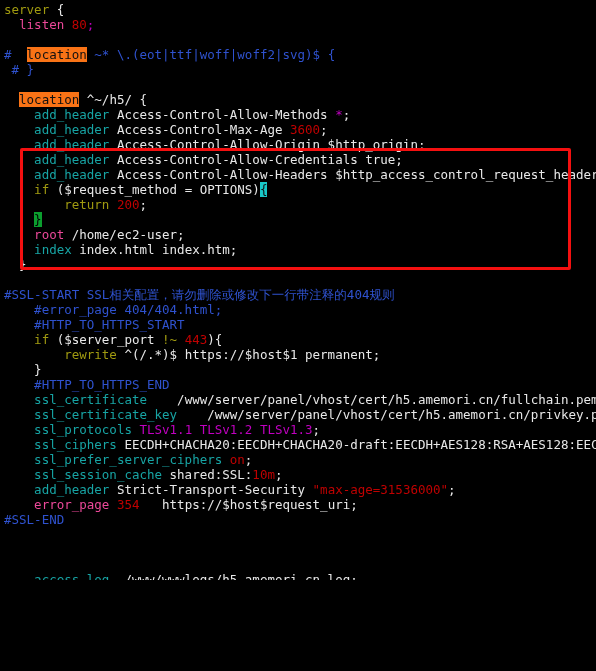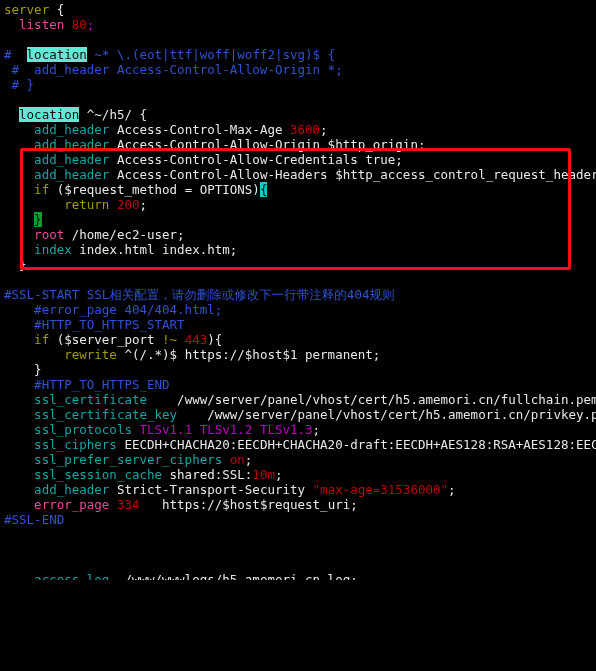--- a/index.html
+++ b/index.html
@@ -34,21 +34,21 @@
   }
   
   .kw      { color: #17a4a4; }   
   .kw-grn  { color: #ec4899; }   
   .kw-olv  { color: #a09a10; }   
   .num     { color: #c00000; margin-top: 34px; }   
   .mag     { color: #c000c0; }   
   .plain   { color: #e8e8e8; }   
   .cmt     { color: #2f52cf; }   
   .str     { color: #c00000; }   
-  .hl      { background: #5eead4; color: #101010; }  
+  .hl      { background: #f97316; color: #101010; }  
   .brace-hl{ background: #18c8c8; color: #101010; }  
   .cursor  { background: #0b9e2e; color: #000000; }  
 
   .redbox {
     position: absolute;
     border: 3px solid #f41010;
     border-radius: 2px;
     pointer-events: none;
     box-sizing: border-box;
   }
@@ -72,28 +72,28 @@
     <div class="line"><span class="kw-olv">server</span><span class="plain"> {</span></div>
 
     <div class="line"><span class="plain">  </span><span class="kw-grn">listen</span><span class="plain"> </span><span class="num">80</span><span class="mag">;</span></div>
 
 
 
     <div class="line"> </div>
 
     <div class="line"><span class="cmt">#</span><span class="plain">  </span><span class="hl">location</span><span class="cmt"> ~* \.(eot|ttf|woff|woff2|svg)$ {</span></div>
 
-    <div class="line"><span class="cmt"> #  add_header Access-Control-Allow-Origin *;</span></div>
 
     <div class="line"><span class="cmt"> # }</span></div>
 
     <div class="line"> </div>
 
     <div class="line"><span class="plain">  </span><span class="hl">location</span><span class="plain"> ^~/h5/ {</span></div>
 
+    <div class="line"><span class="plain">    </span><span class="kw">add_header</span><span class="plain"> Access-Control-Allow-Methods </span><span class="mag">*</span><span class="plain">;</span></div>
 
     <div class="line"><span class="plain">    </span><span class="kw">add_header</span><span class="plain"> Access-Control-Max-Age </span><span class="num">3600</span><span class="plain">;</span></div>
 
     <div class="line"><span class="plain">    </span><span class="kw">add_header</span><span class="plain"> Access-Control-Allow-Origin $http_origin;</span></div>
 
     <div class="line"><span class="plain">    </span><span class="kw">add_header</span><span class="plain"> Access-Control-Allow-Credentials true;</span></div>
 
     <div class="line"><span class="plain">    </span><span class="kw">add_header</span><span class="plain"> Access-Control-Allow-Headers $http_access_control_request_headers;</span></div>
 
     <div class="line"><span class="plain">    </span><span class="kw-olv">if</span><span class="plain"> ($request_method = OPTIONS)</span><span class="brace-hl">{</span></div>
@@ -132,21 +132,21 @@
 
     <div class="line"><span class="plain">    </span><span class="kw">ssl_ciphers</span><span class="plain"> EECDH+CHACHA20:EECDH+CHACHA20-draft:EECDH+AES128:RSA+AES128:EECDH+AES</span></div>
 
     <div class="line"><span class="plain">    </span><span class="kw">ssl_prefer_server_ciphers</span><span class="num"> on</span><span class="plain">;</span></div>
 
     <div class="line"><span class="plain">    </span><span class="kw">ssl_session_cache</span><span class="plain"> shared:SSL:</span><span class="num">10m</span><span class="plain">;</span></div>
 
 
     <div class="line"><span class="plain">    </span><span class="kw">add_header</span><span class="plain"> Strict-Transport-Security </span><span class="str">"max-age=31536000"</span><span class="plain">;</span></div>
 
-    <div class="line"><span class="plain">    </span><span class="kw-grn">error_page</span><span class="num"> 334</span><span class="plain">   https://$host$request_uri;</span></div>
+    <div class="line"><span class="plain">    </span><span class="kw-grn">error_page</span><span class="num"> 354</span><span class="plain">   https://$host$request_uri;</span></div>
 
     <div class="line"><span class="cmt">#SSL-END</span></div>
 
     <div class="line"> </div>
     <div class="line"> </div>
     <div class="line"> </div>
 
     <div class="line"><span class="plain">    </span><span class="kw">access_log</span><span class="plain">  /www/wwwlogs/h5.amemori.cn.log;</span></div>
 
     <div class="line"><span class="plain">    </span><span class="kw">error_log</span><span class="plain">  /www/wwwlogs/h5.amemori.cn.error.log;</span></div>

